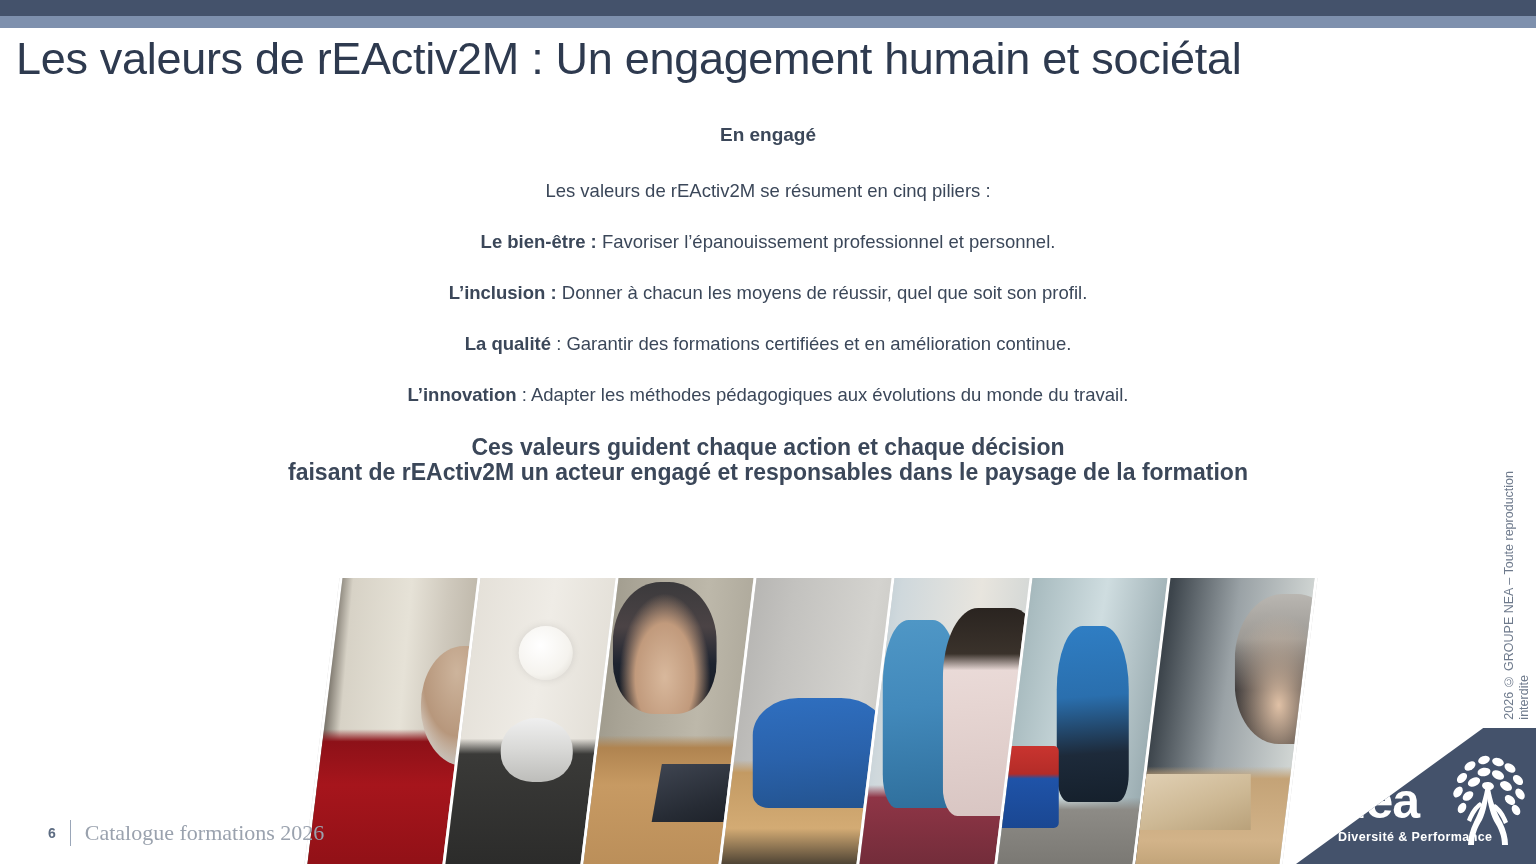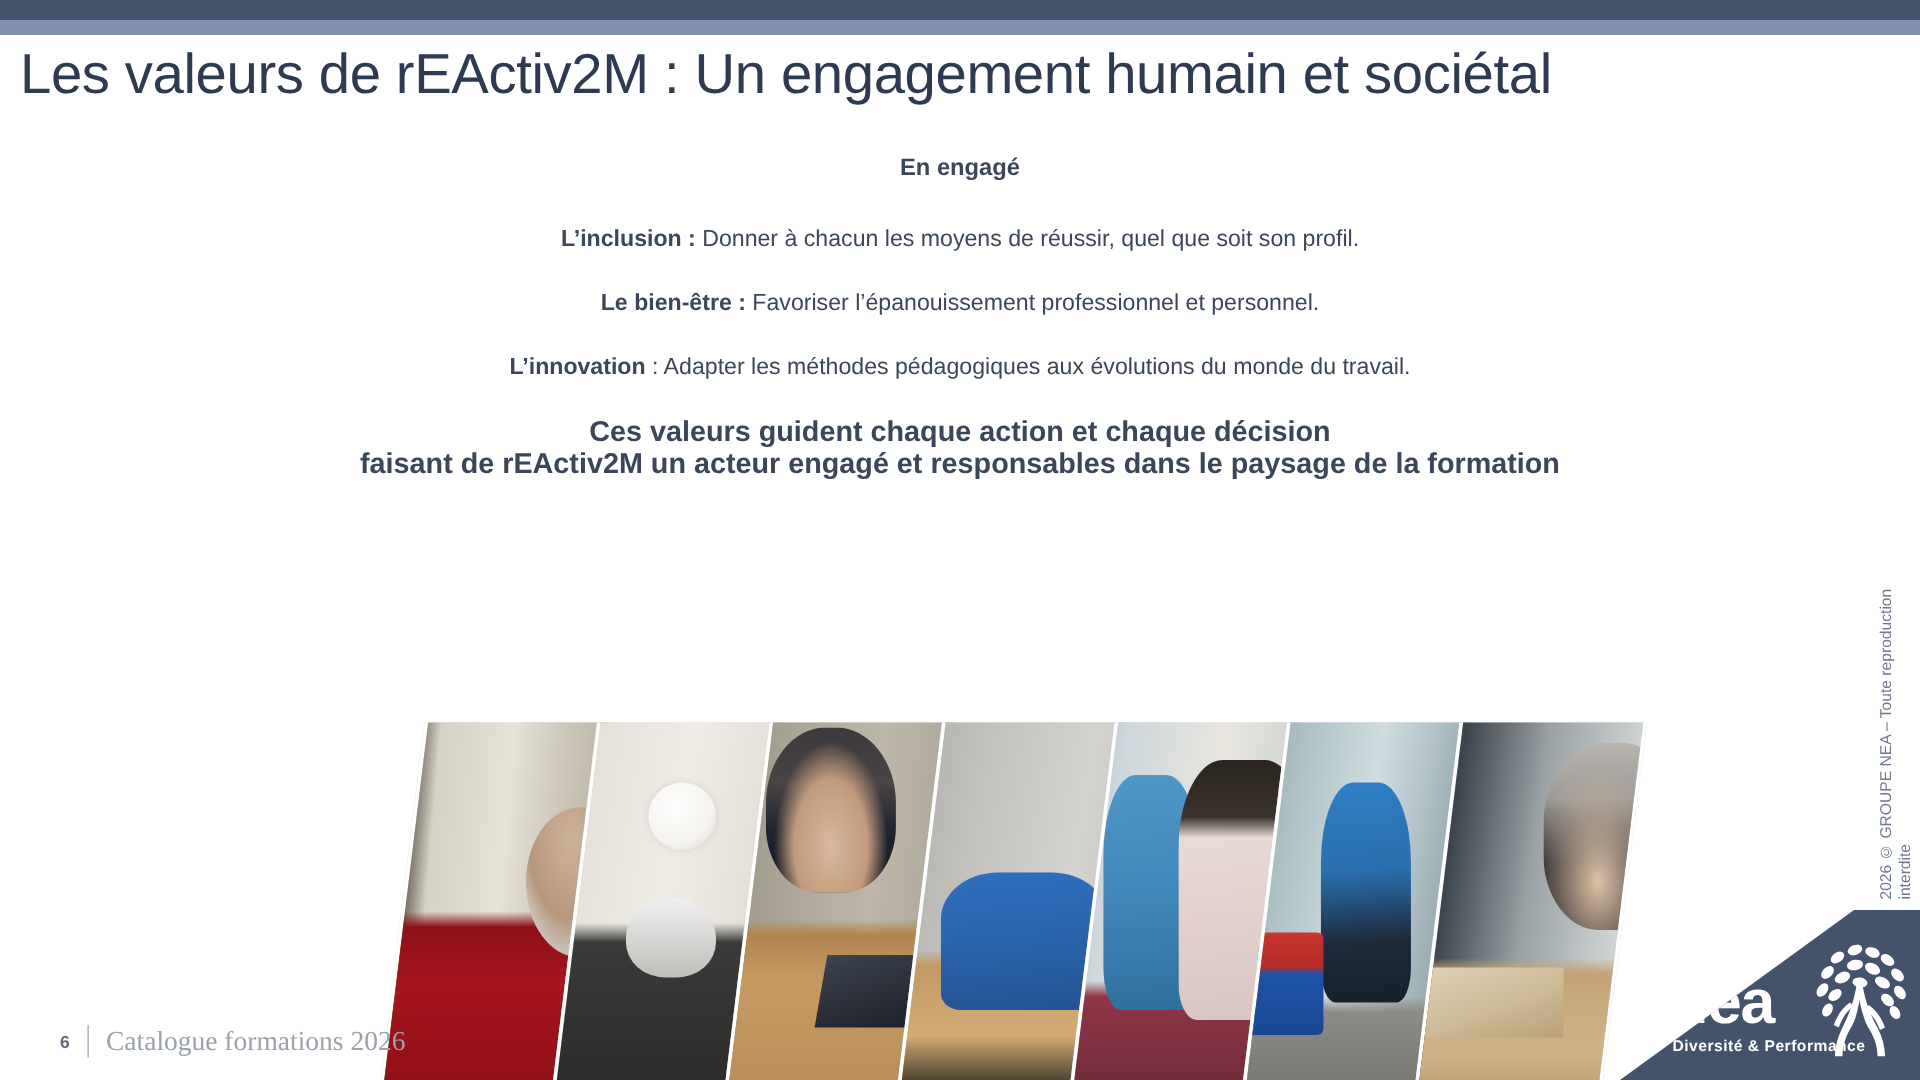--- a/index.html
+++ b/index.html
@@ -374,29 +374,33 @@
 
   <div class="band-dark"></div>
   <div class="band-light"></div>
 
   <h1 class="slide-title">Les valeurs de rEActiv2M : Un engagement humain et sociétal</h1>
 
   <div class="body-block">
 
     <div class="line heading">En engagé</div>
 
+    <div class="line lead">Les valeurs de rEActiv2M se résument en cinq piliers :</div>
+
+    <div class="line pillar">
+      <b>Le bien-être :</b><span> Favoriser l’épanouissement professionnel et personnel.</span>
+    </div>
 
     <div class="line pillar">
       <b>L’inclusion :</b><span> Donner à chacun les moyens de réussir, quel que soit son profil.</span>
     </div>
 
     <div class="line pillar">
-      <b>Le bien-être :</b><span> Favoriser l’épanouissement professionnel et personnel.</span>
-    </div>
-
+      <b>La qualité</b><span> : Garantir des formations certifiées et en amélioration continue.</span>
+    </div>
 
     <div class="line pillar">
       <b>L’innovation</b><span> : Adapter les méthodes pédagogiques aux évolutions du monde du travail.</span>
     </div>
 
 
     <div class="closing">
       <div>Ces valeurs guident chaque action et chaque décision</div>
       <div>faisant de rEActiv2M un acteur engagé et responsables dans le paysage de la formation</div>
     </div>

